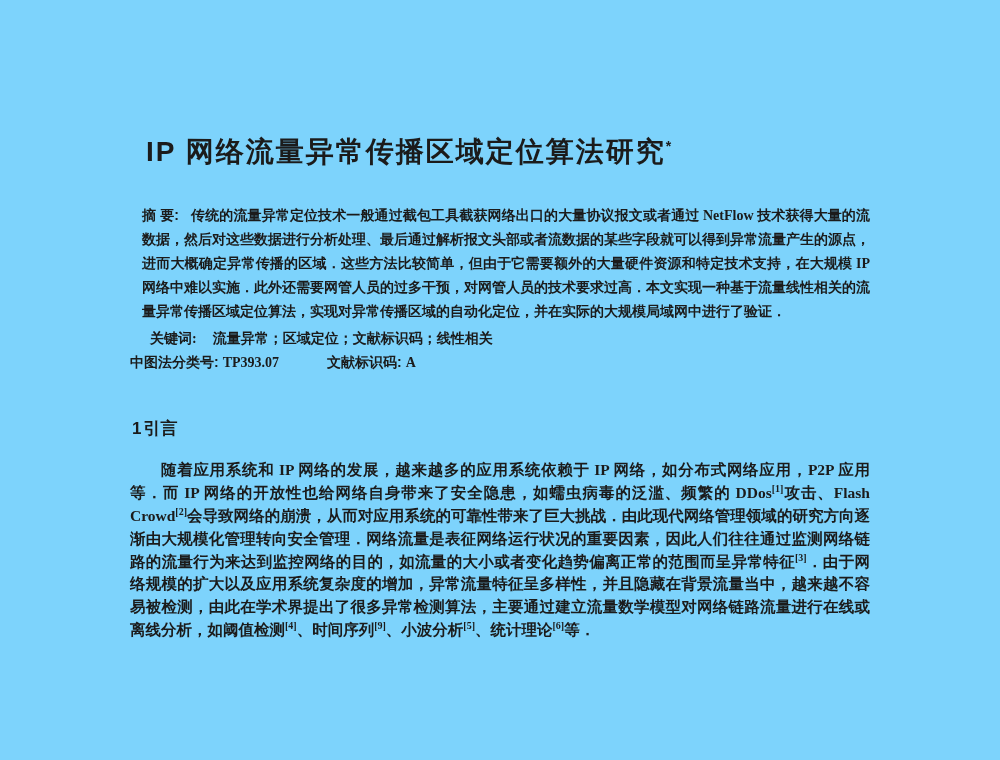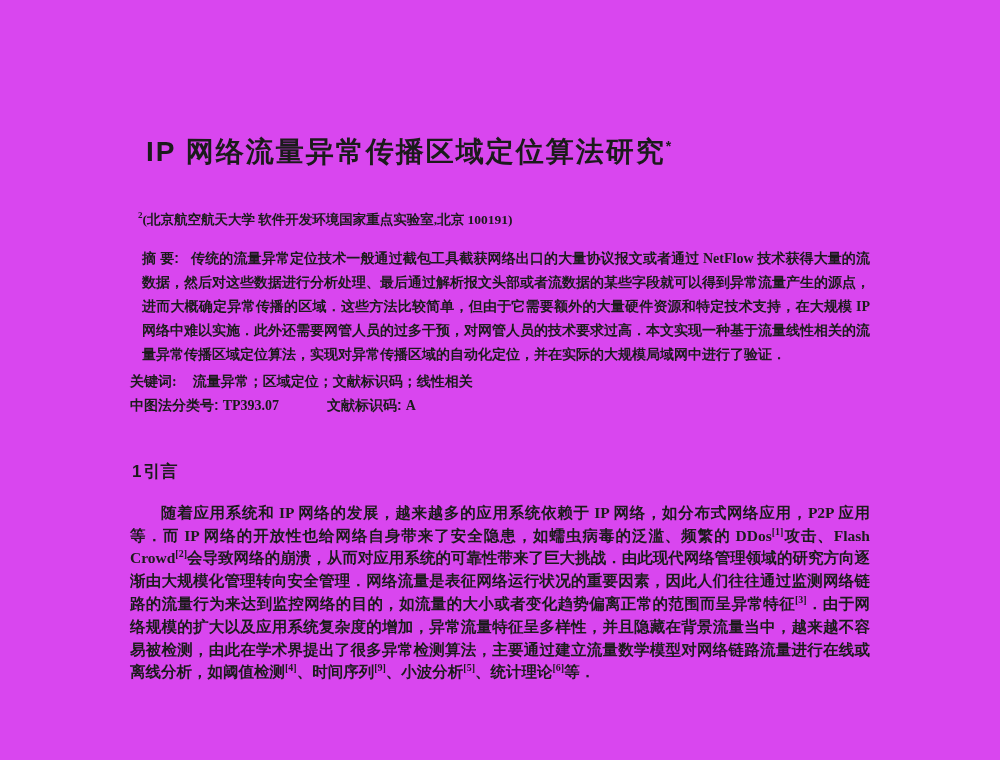--- a/index.html
+++ b/index.html
@@ -3,21 +3,21 @@
 <meta charset="utf-8">
 <style>
   html, body { margin:0; padding:0; }
   body {
     width:1000px; height:760px;
     background:#ffffff;
     font-family:"Liberation Serif", serif;
     color:#1b1b1b;
     overflow:hidden;
   }
-  .page { position:relative; width:1000px; height:760px; background:#d946ef; }
+  .page { position:relative; width:1000px; height:760px; background:#7dd3fc; }
   .content { position:absolute; left:130px; top:0; width:740px; }
 
   .title {
     margin:128px 0 0 16px;
     font-family:"Liberation Sans", sans-serif;
     font-weight:700;
     font-size:28px;
     line-height:36px;
     letter-spacing:2px;
     white-space:nowrap;
@@ -42,21 +42,21 @@
     text-align:justify;
     font-weight:600;
   }
   .abstract .label {
     font-family:"Liberation Sans", sans-serif;
     font-weight:700;
     margin-right:12px;
   }
 
   .kw-line { margin:3px 0 0 0; font-size:14px; line-height:23px; font-weight:700; }
-  .kw-line .label { font-family:Liberation Serif, serif; margin-right:16px; }
+  .kw-line .label { font-family:Liberation Serif, serif; margin-right:16px;margin-left:20px; }
 
   .clc-line { margin:1px 0 0 0; font-size:14px; line-height:23px; }
   .clc-line .label { font-family:"Liberation Sans", sans-serif; font-weight:700; }
   .clc-line .value { font-weight:700; margin-left:4px; }
   .doc-label { margin-left:48px; }
 
   .section-heading {
     margin:44px 0 0 2px;
     font-family:"Liberation Sans", sans-serif;
     font-size:17px;
@@ -78,21 +78,20 @@
 </head>
 <body>
 
 <div class="page">
   <div class="content">
 
     <h1 class="title"><span>IP 网络流量异常传播区域定位算法研究</span><sup>*</sup></h1>
 
 
     <div class="affils">
-      <div class="affil-line"><sup>2</sup><span>(北京航空航天大学 软件开发环境国家重点实验室,北京  100191)</span></div>
     </div>
 
     <p class="abstract"><span class="label">摘  要:</span><span>传统的流量异常定位技术一般通过截包工具截获网络出口的大量协议报文或者通过 NetFlow 技术获得大量的流数据，然后对这些数据进行分析处理、最后通过解析报文头部或者流数据的某些字段就可以得到异常流量产生的源点，进而大概确定异常传播的区域．这些方法比较简单，但由于它需要额外的大量硬件资源和特定技术支持，在大规模 IP 网络中难以实施．此外还需要网管人员的过多干预，对网管人员的技术要求过高．本文实现一种基于流量线性相关的流量异常传播区域定位算法，实现对异常传播区域的自动化定位，并在实际的大规模局域网中进行了验证．</span></p>
 
     <p class="kw-line"><span class="label">关键词:</span><span>流量异常；区域定位；文献标识码；线性相关</span></p>
 
     <p class="clc-line"><span class="label">中图法分类号:</span><span class="value">TP393.07</span><span class="label doc-label">文献标识码:</span><span class="value">A</span></p>
 
     <h2 class="section-heading"><span>1</span><span class="sec-title">引言</span></h2>
 

